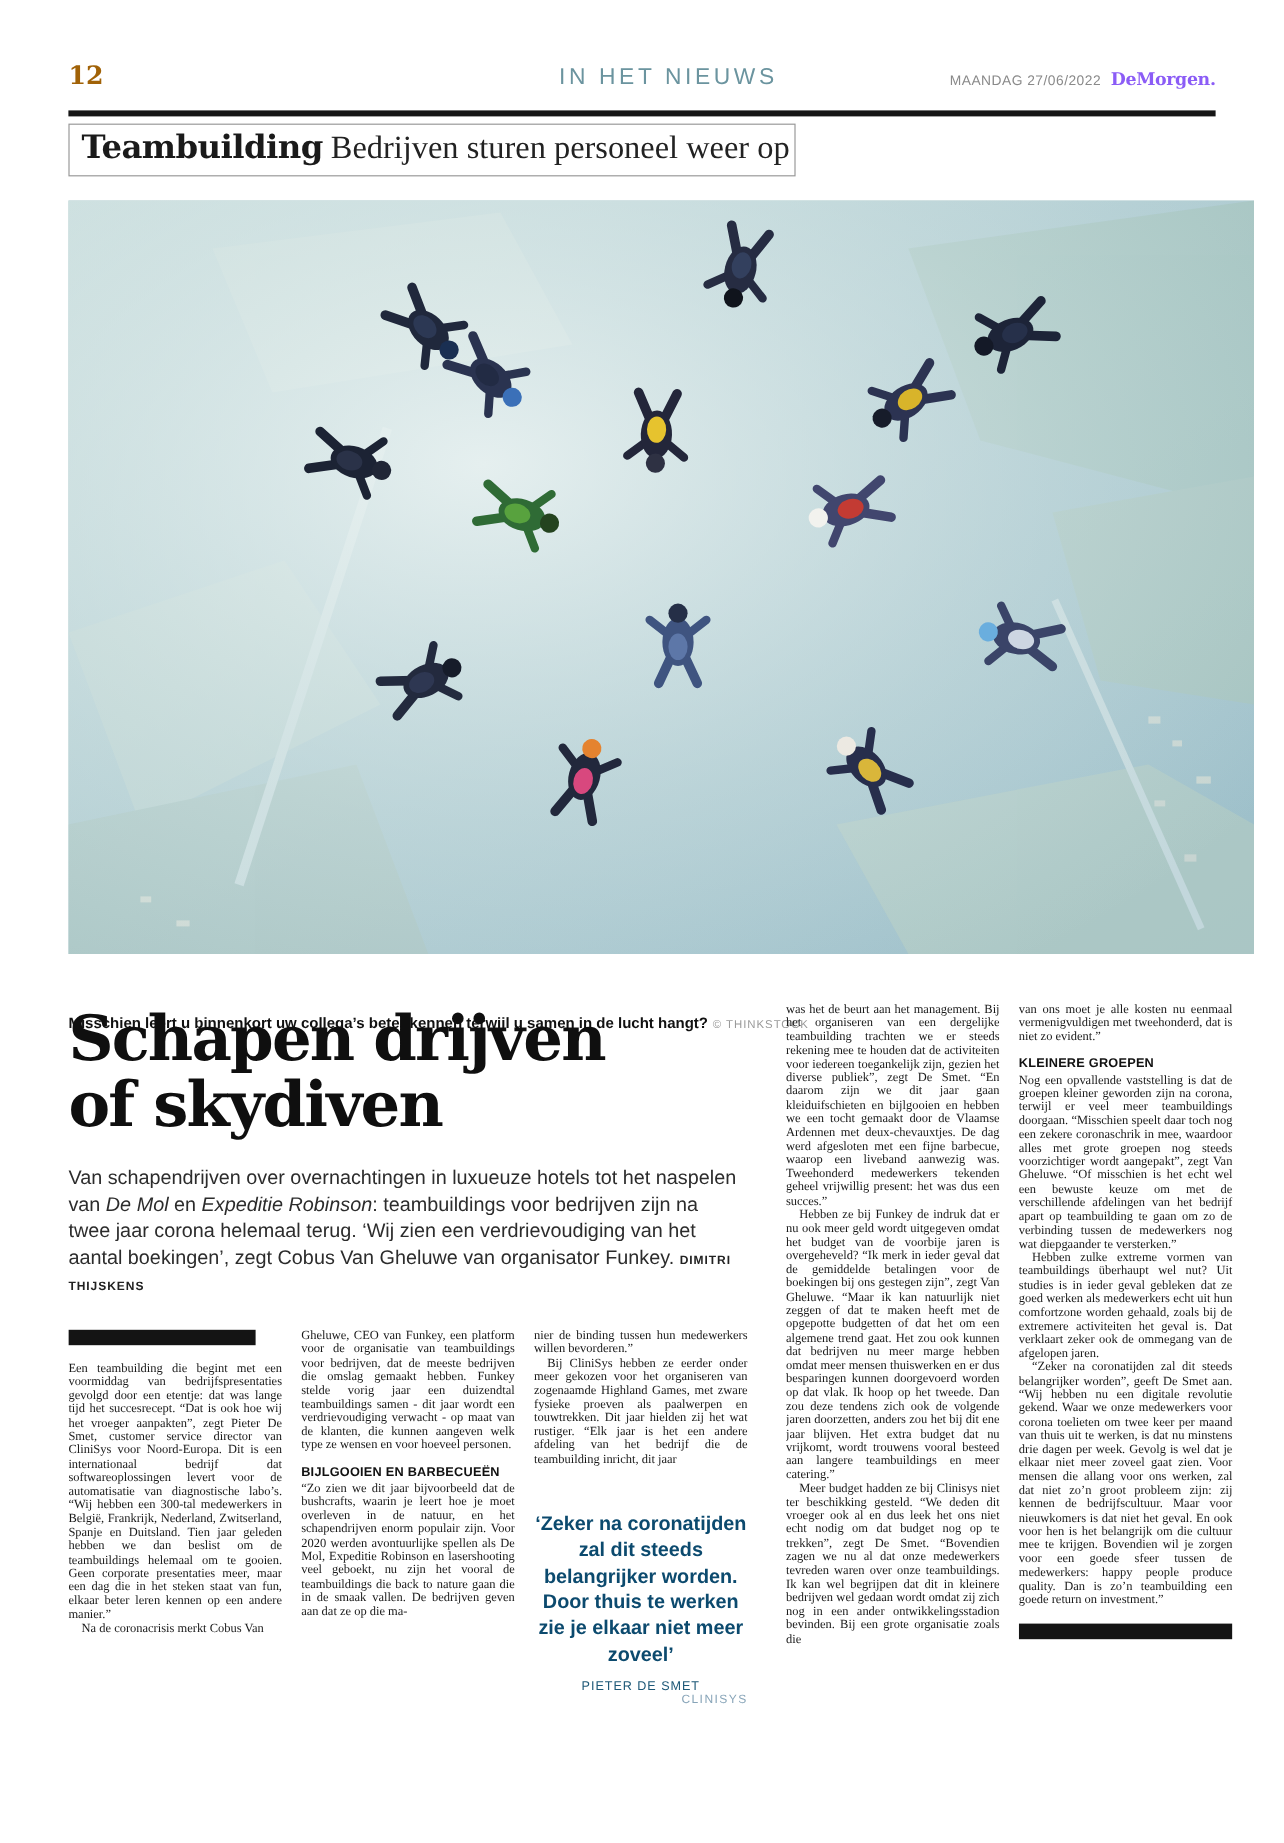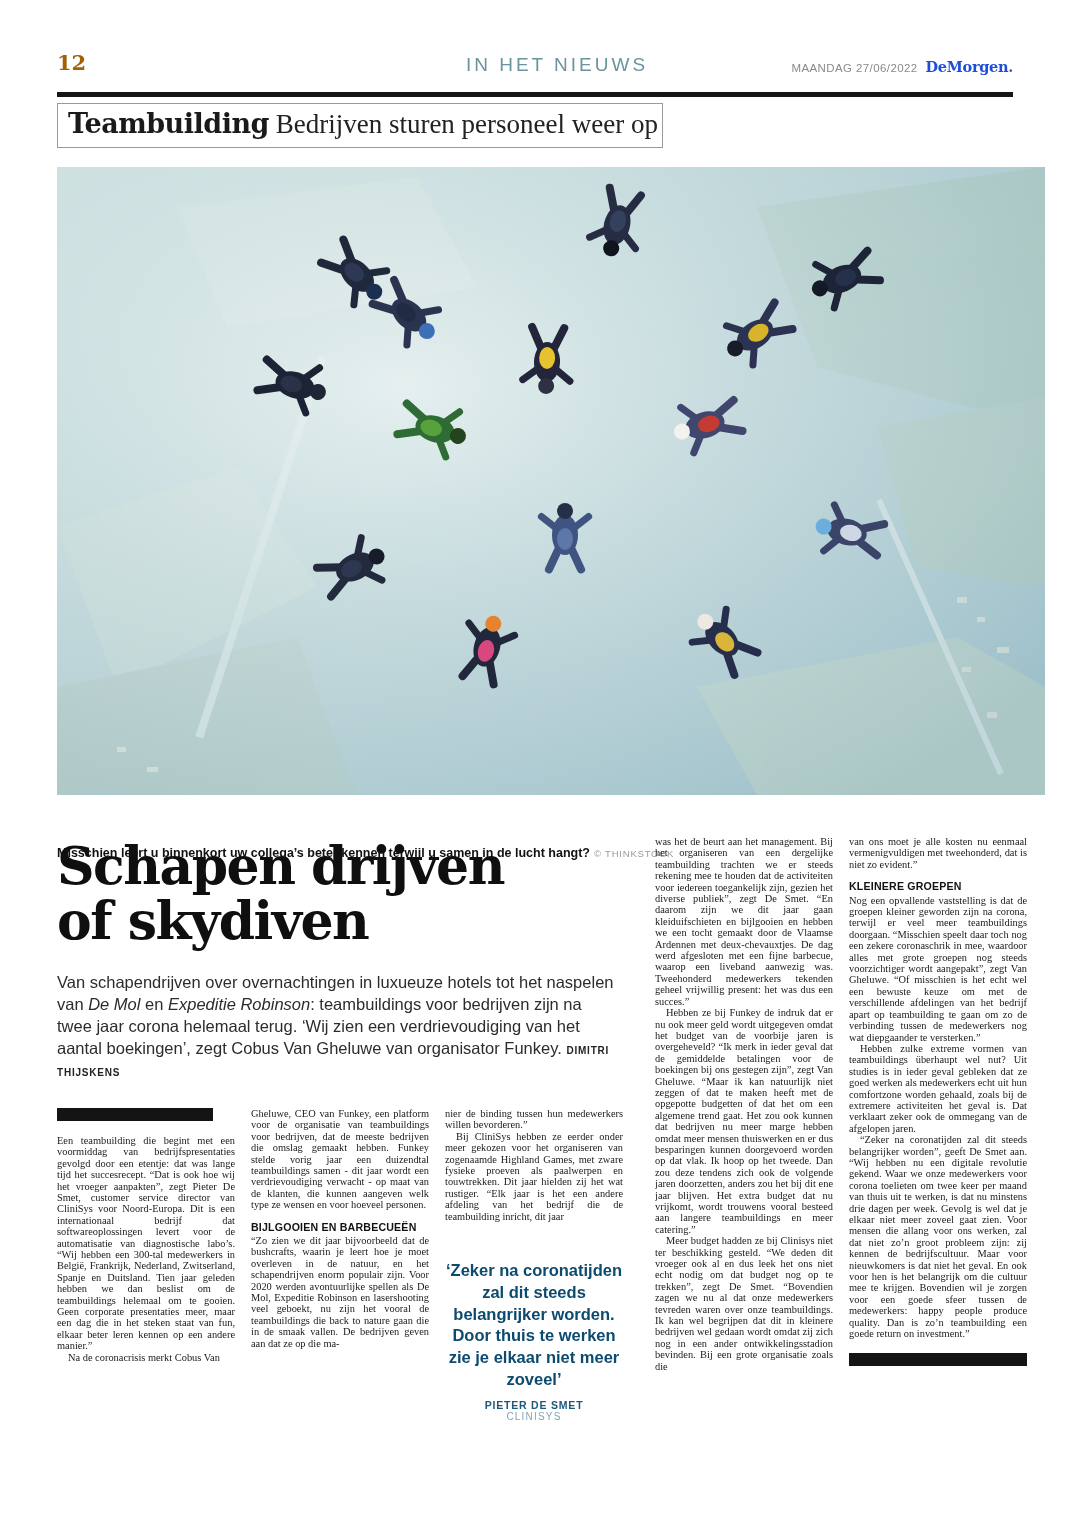--- a/index.html
+++ b/index.html
@@ -7,21 +7,21 @@
     width:1070px;height:1536px;position:relative;background:#fff;
     font-family:"Liberation Serif",serif;color:#1a1a1a;overflow:hidden;
   }
   
   .pagenum{position:absolute;left:57px;top:50px;font-family:"DejaVu Serif",serif;
     font-weight:bold;font-size:21px;color:#a16207;}
   .section-title{position:absolute;left:0;right:0;top:54px;text-align:center;
     font-family:"Liberation Sans",sans-serif;font-size:19px;letter-spacing:3px;color:#6b949f;margin-left:44px;}
   .dateline{position:absolute;right:57px;top:58px;font-family:"Liberation Sans",sans-serif;
     font-size:11.5px;color:#8a8a8a;letter-spacing:.4px;}
-  .brand{font-family:"DejaVu Serif",serif;font-weight:bold;color:#1d4ed8;font-size:14.5px;margin-left:8px;letter-spacing:-.3px;}
+  .brand{font-family:"DejaVu Serif",serif;font-weight:bold;color:#8b5cf6;font-size:14.5px;margin-left:8px;letter-spacing:-.3px;}
   .topbar{position:absolute;left:57px;right:57px;top:92px;height:5px;background:#161616;}
   
   .kicker{position:absolute;left:57px;top:103px;width:584px;border:1px solid #9a9a9a;
     padding:5px 10px 7px 10px;font-size:27px;line-height:1.1;white-space:nowrap;overflow:hidden;}
   .kicker b{font-family:"DejaVu Serif",serif;letter-spacing:-.5px;}
   .kicker span.rest{color:#222;}
   
   .photo{position:absolute;left:57px;top:167px;width:988px;height:628px;overflow:hidden;background:#b9d2d4;}
   .photo svg{display:block;}
   .caption{position:absolute;left:57px;top:846px;width:988px;
@@ -43,22 +43,22 @@
     text-align:justify;color:#191919;}
   .zone-right .col{height:670px;}
   .col p{margin:0;}
   .col p.ind{text-indent:11px;}
   .col .subhead{font-family:"Liberation Sans",sans-serif;font-weight:bold;font-size:10.6px;
     letter-spacing:.2px;margin:11px 0 2px 0;text-align:left;color:#111;}
   .rule-top{height:13px;background:#141414;margin-bottom:14px;margin-right:22px;}
   .rule-end{height:13px;background:#141414;margin-top:14px;}
   .pull-quote{margin-top:38px;text-align:center;font-family:"Liberation Sans",sans-serif;}
   .pq-text{color:#0c4a6e;font-weight:bold;font-size:16.5px;line-height:1.32;}
-  .pq-author{margin-top:9px;color:#1d5877;font-weight:bold;font-size:10.5px;letter-spacing:.8px;}
-  .pq-org{color:#87a4b8;font-size:10px;letter-spacing:1.2px;}
+  .pq-author{margin-top:9px;color:#1d5877;font-weight:normal;font-size:10.5px;letter-spacing:.8px;}
+  .pq-org{color:#87a4b8;font-size:10px;letter-spacing:1.2px;text-align:right;}
 </style>
 </head>
 <body>
 
 <div class="pagenum">12</div>
 <div class="section-title">IN HET NIEUWS</div>
 <div class="dateline">
   <span>MAANDAG 27/06/2022</span><span class="brand">DeMorgen.</span>
 </div>
 <div class="topbar"></div>

